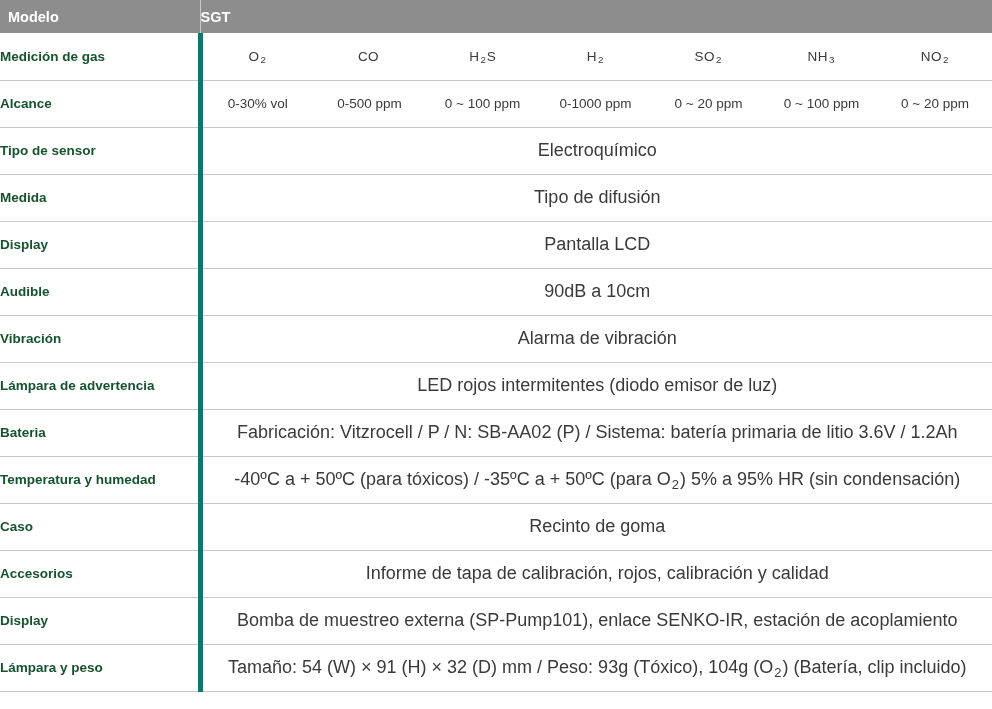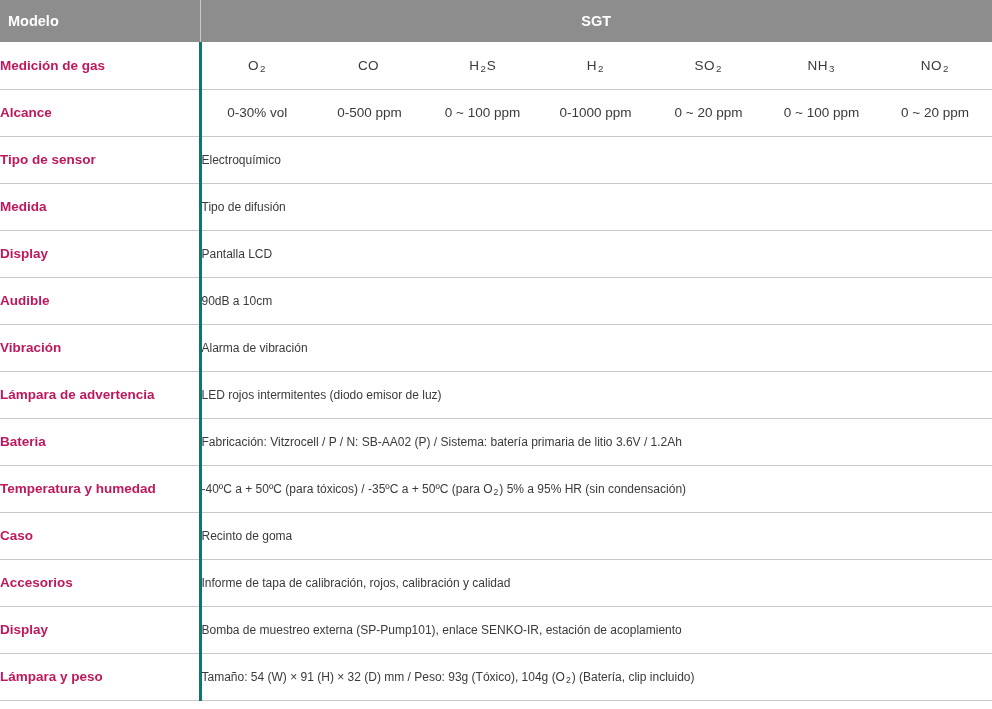--- a/index.html
+++ b/index.html
@@ -20,59 +20,60 @@
     table-layout: fixed;
   }
   .spec-table td {
     vertical-align: middle;
     padding: 0;
   }
   
   .row-header td {
     background: #8d8d8d;
     color: #ffffff;
-    height: 42px;
+    height: 33px;
     font-weight: bold;
     font-size: 14.5px;
   }
   .row-header .label-cell {
     padding-left: 8px;
   }
   .row-header .model-value {
-    text-align: center;
+    text-align: left;
   }
   
   .row {
     height: 47px;
   }
   .row td {
     border-bottom: 1px solid #c9c9c9;
   }
   .label-cell {
     width: 200px;
     font-weight: bold;
     font-size: 13.5px;
-    color: #be185d;
+    color: #14532d;
     padding-left: 8px;
     box-sizing: border-box;
-    border-right: 3px solid #0f766e;
+    border-right: 5px solid #0f766e;
   }
   .row-header .label-cell {
     border-right: 1px solid #c9c9c9;
   }
   .gas-cell, .range-cell {
     text-align: center;
     font-size: 13.5px;
     color: #3a3a3a;
     margin-left: 17px;
   }
   .value-cell {
     padding-left: 18px;
-    font-size: 12px;
+    font-size: 18px;
     color: #3a3a3a;
+    text-align: center;
   }
   sub {
     font-size: 0.72em;
     vertical-align: baseline;
     position: relative;
     bottom: -0.28em;
     padding: 0 1px;
   }
   .gas-cell .sym {
     letter-spacing: 0.5px;

